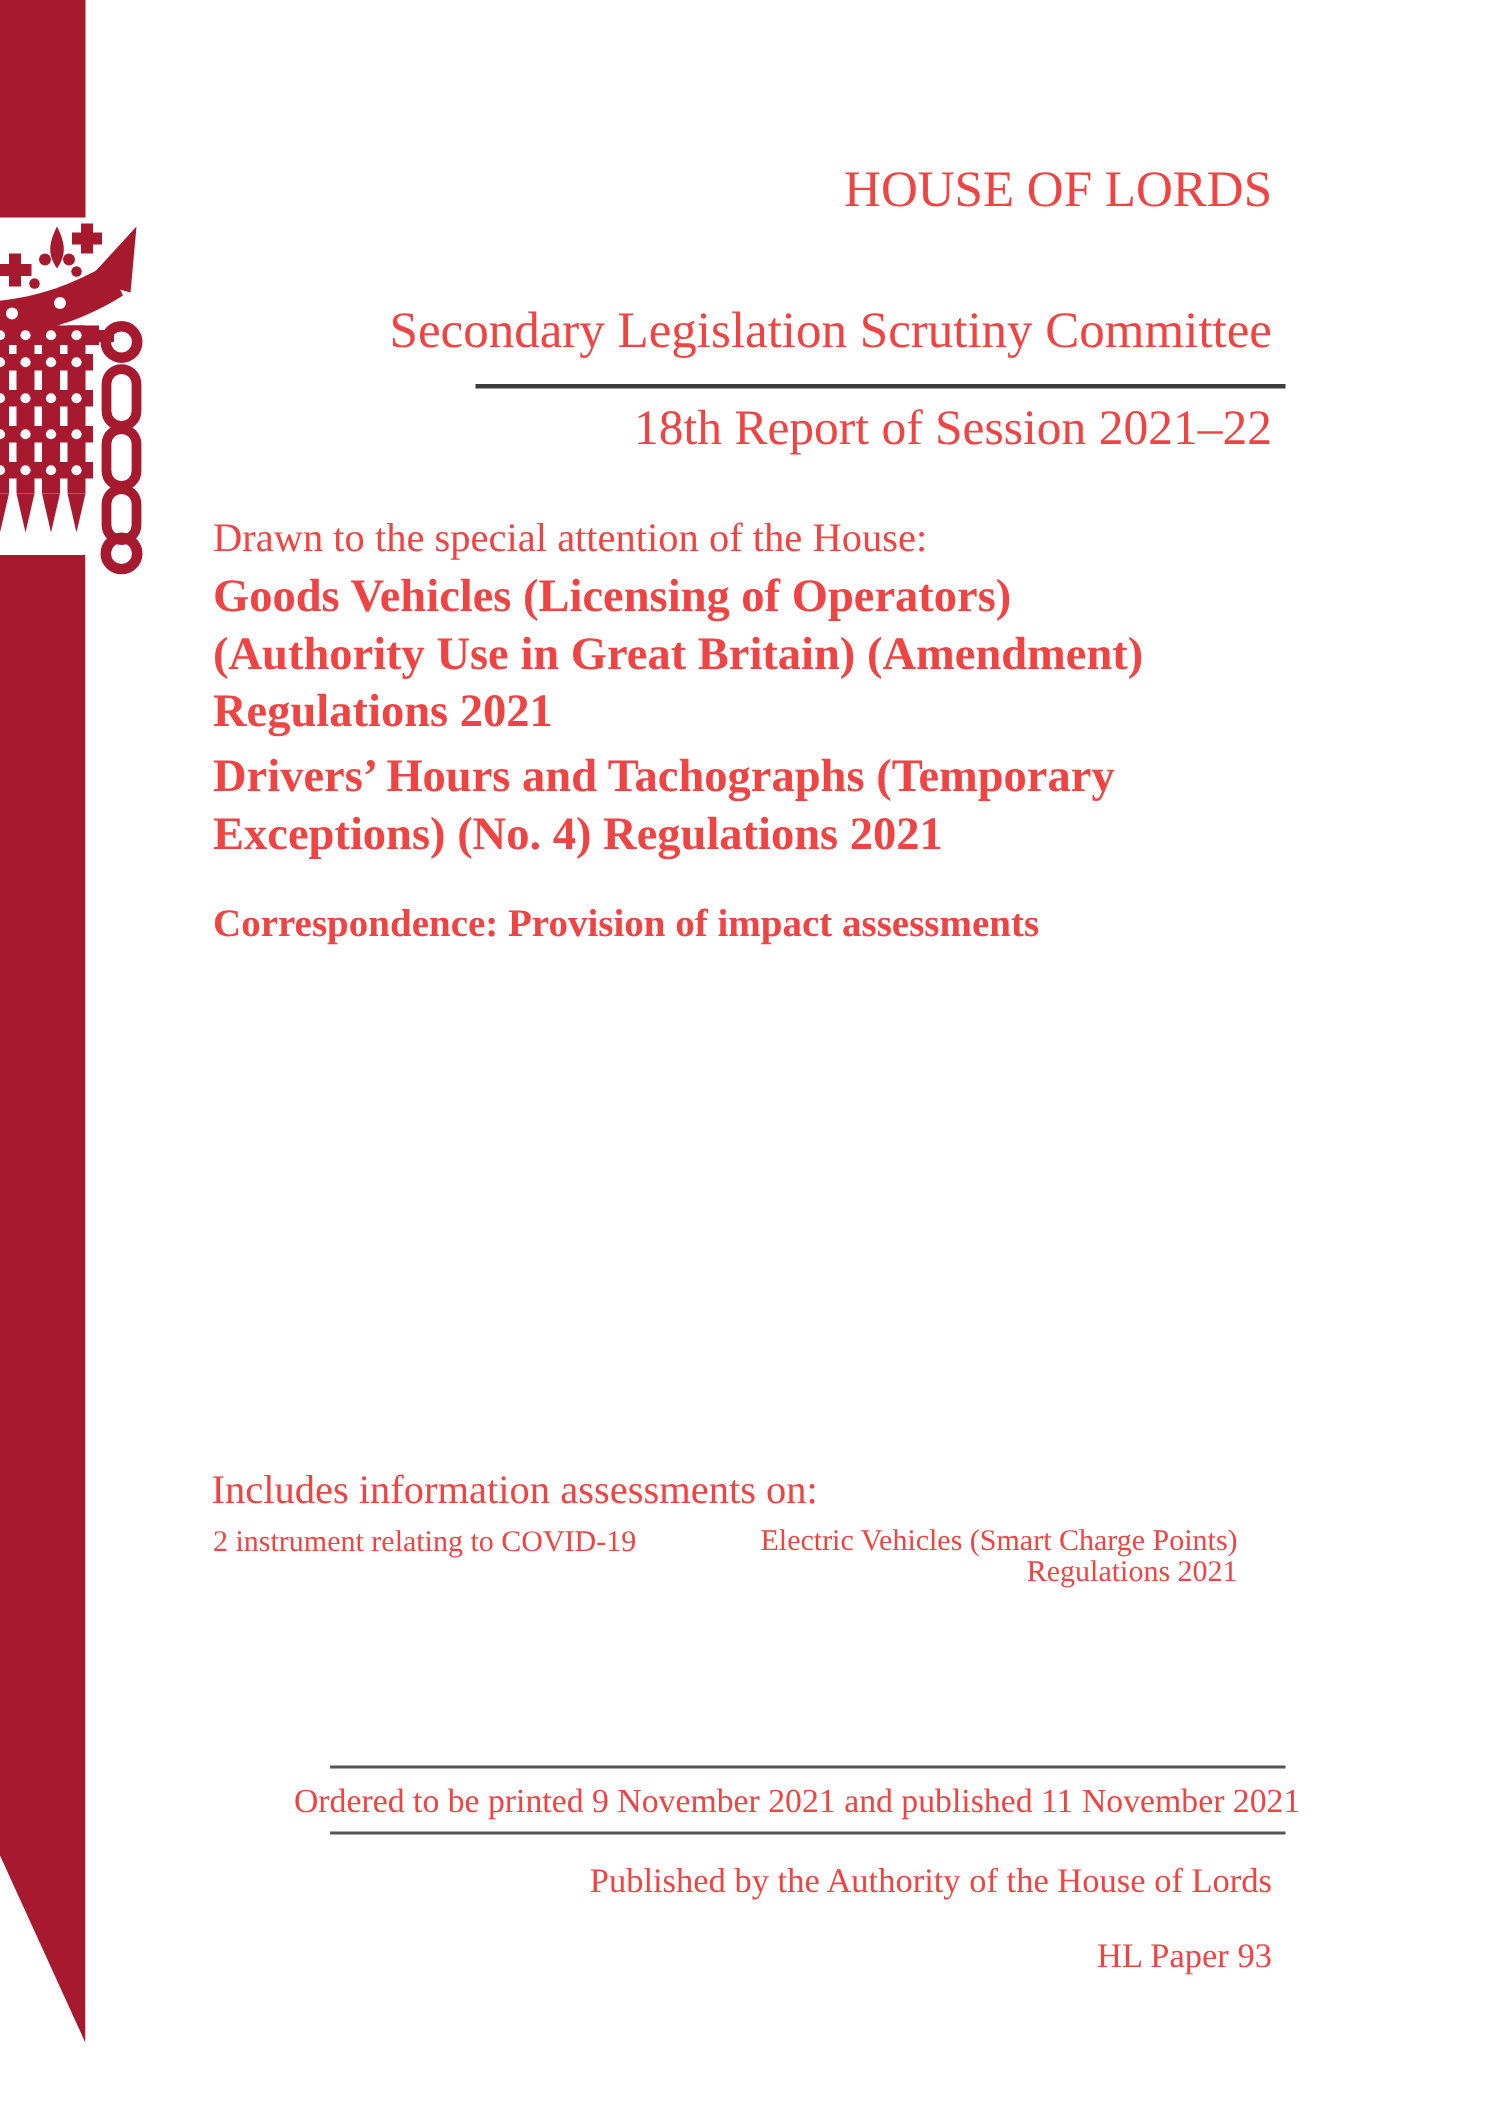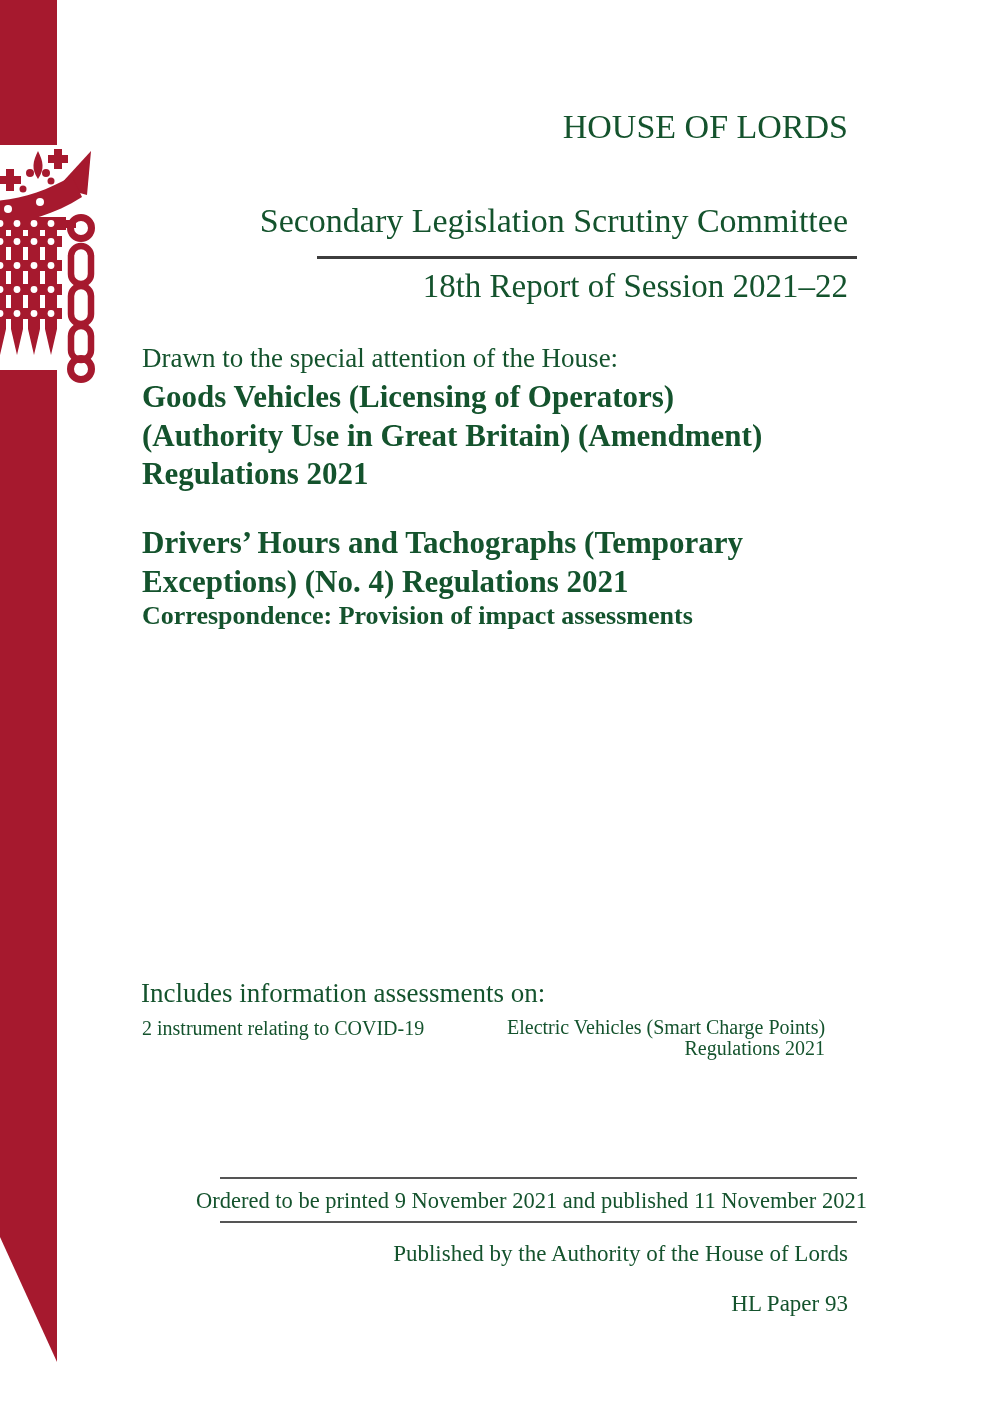--- a/index.html
+++ b/index.html
@@ -3,38 +3,38 @@
 <meta charset="utf-8">
 <style>
   html, body { margin: 0; padding: 0; background: #ffffff; }
   .page {
     position: relative;
     width: 991px;
     height: 1401px;
     background: #ffffff;
     overflow: hidden;
     font-family: "Liberation Serif", "DejaVu Serif", serif;
-    color: #14532d;
+    color: #ef4444;
   }
   .abs { position: absolute; }
   .stripe-top {
     left: 0; top: 0; width: 57px; height: 145px;
     background: var(--brand-red, #A6192E);
   }
   .emblem { left: -6px; top: 143px; width: 115px; height: 240px; }
   .stripe-tail { left: 0; top: 370px; width: 57px; height: 995px; }
   .house        { top: 108px; right: 143px; font-size: 34px; white-space: nowrap; font-weight: normal; margin: 0; }
   .committee    { top: 202px; right: 143px; font-size: 34px; white-space: nowrap; }
   .rule-header  { top: 256px; right: 134px; width: 540px; height: 3px; background: #3d3d3d; }
   .report-no    { top: 268px; right: 143px; font-size: 33px; white-space: nowrap; }
   .drawn        { top: 343px; left: 142px; font-size: 27px; white-space: nowrap; }
   .act          { left: 142px; font-size: 31px; font-weight: bold; line-height: 38.5px; }
   .act div      { white-space: nowrap; }
   .act-1        { top: 378px; }
-  .act-2        { top: 524px; }
+  .act-2        { top: 498px; }
   .correspondence { top: 601px; left: 142px; font-size: 26px; font-weight: bold; white-space: nowrap; }
   .includes     { top: 978px; left: 141px; font-size: 27px; white-space: nowrap; }
   .info-left    { top: 1017px; left: 142px; font-size: 20px; white-space: nowrap; }
   .info-right   { top: 1017px; left: 507px; font-size: 20px; line-height: 21px; text-align: right; }
   .info-right div { white-space: nowrap; }
   .rule-a       { top: 1177px; left: 220px; width: 637px; height: 2px; background: #555555; }
   .rule-b       { top: 1221px; left: 220px; width: 637px; height: 2px; background: #555555; }
   .ordered      { top: 1188px; left: 196px; width: 660px; font-size: 22.5px; text-align: center; white-space: nowrap; }
   .published    { top: 1241px; right: 143px; font-size: 23px; white-space: nowrap; }
   .paper        { top: 1291px; right: 143px; font-size: 23px; white-space: nowrap; }

